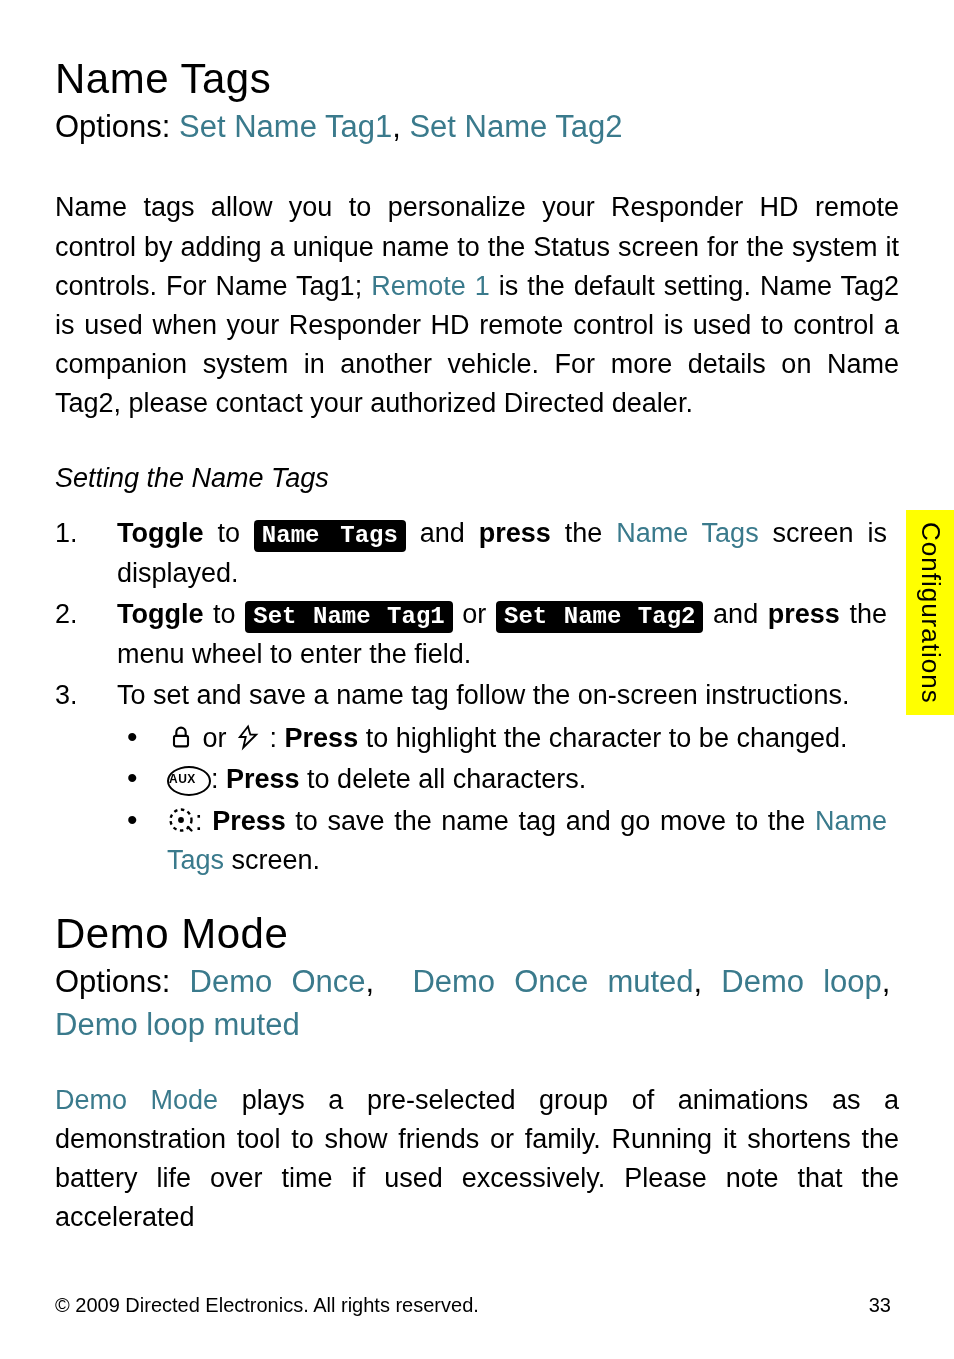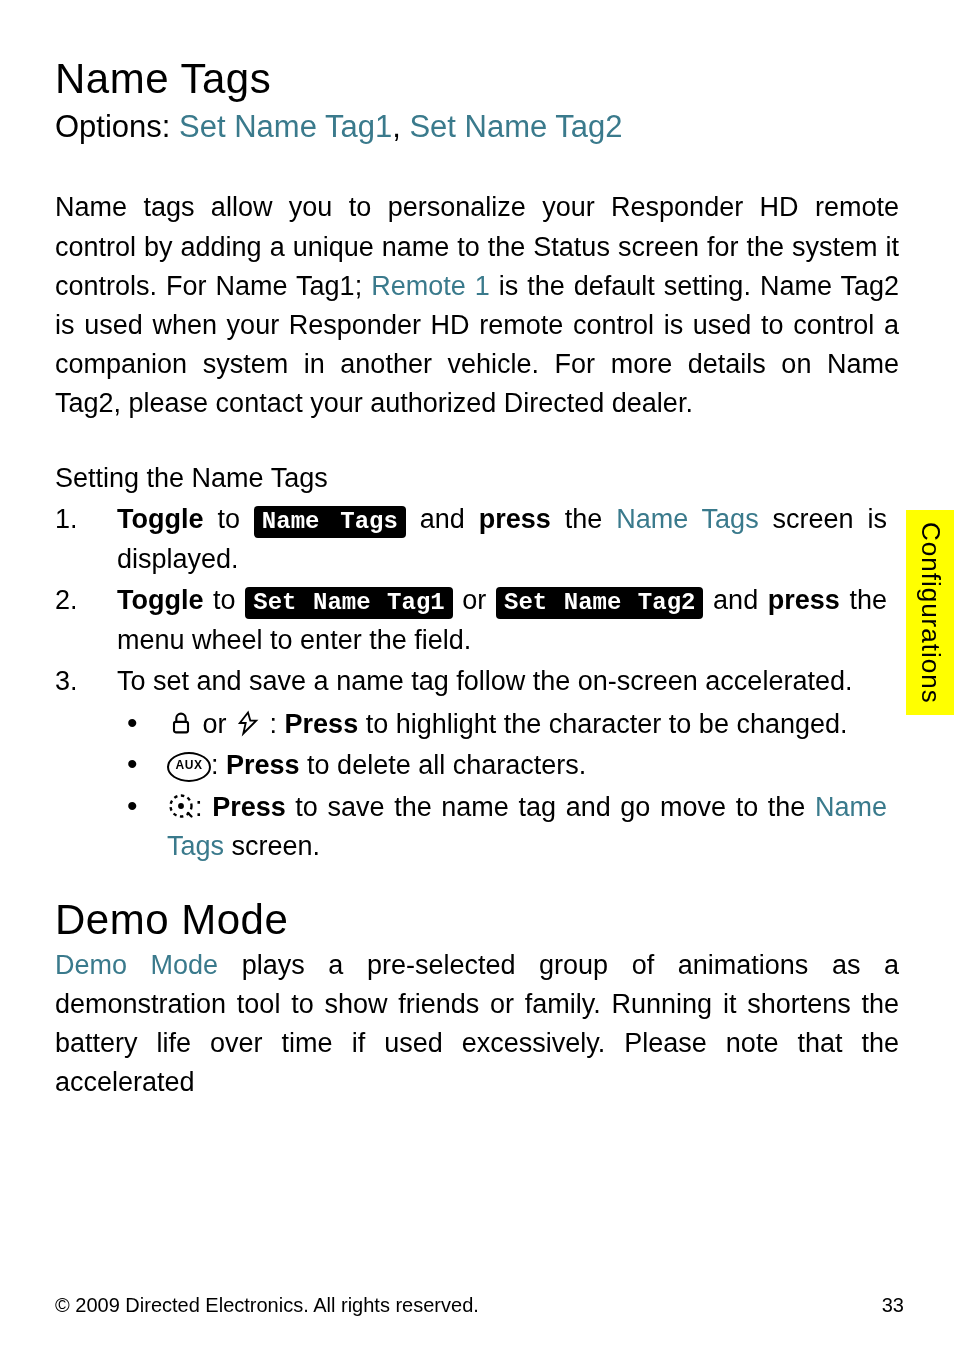--- a/index.html
+++ b/index.html
@@ -58,21 +58,22 @@
   .body-para {
     font-size: 27px;
     font-weight: 400;
     line-height: 1.45;
     text-align: justify;
     margin: 0 0 40px 0;
   }
   .sub-heading {
     font-size: 27px;
     font-weight: 400;
-    margin: 0 0 6px 0;
+    margin: 0 0 20px 0;
+    font-style: italic;
   }
   ol.steps {
     list-style: none;
     padding: 0;
     margin: 0 12px 30px 0;
     counter-reset: step;
   }
   ol.steps > li {
     counter-increment: step;
     position: relative;
@@ -119,21 +120,21 @@
     border-radius: 4px;
     font-family: "Andale Mono", "Courier New", monospace;
     font-size: 24px;
     font-weight: 600;
     white-space: nowrap;
   }
   .footer {
     position: absolute;
     bottom: 42px;
     left: 55px;
-    right: 50px;
+    right: 63px;
     display: flex;
     justify-content: space-between;
     align-items: flex-end;
     font-size: 20px;
     font-weight: 300;
   }
   .footer .page-num { font-size: 20px; }
   .icon {
     display: inline-block;
     vertical-align: -4px;
@@ -142,21 +143,21 @@
   }
   .aux-oval {
     display: inline-block;
     vertical-align: middle;
     border: 2px solid #000;
     border-radius: 50%;
     width: 40px;
     height: 26px;
     font-size: 12px;
     font-weight: 700;
-    text-align: center;
+    text-align: left;
     line-height: 22px;
     font-family: Arial, sans-serif;
     letter-spacing: 0.5px;
   }
 </style>
 </head>
 <body>
 
 <div class="page">
 
@@ -176,21 +177,21 @@
   <div class="sub-heading">Setting the Name Tags</div>
 
   <ol class="steps">
     <li>
       <span class="bold">Toggle</span><span> to </span><span class="inv">Name Tags</span><span> and </span><span class="bold">press</span><span> the </span><span class="link">Name Tags</span><span> screen is displayed.</span>
     </li>
     <li>
       <span class="bold">Toggle</span><span> to </span><span class="inv">Set Name Tag1</span><span> or </span><span class="inv">Set Name Tag2</span><span> and </span><span class="bold">press</span><span> the menu wheel to enter the field.</span>
     </li>
     <li>
-      <span>To set and save a name tag follow the on-screen accelerated.</span>
+      <span>To set and save a name tag follow the on-screen instructions.</span>
       <ul class="sub">
         <li>
           <svg class="icon" viewBox="0 0 24 24" fill="none" stroke="#000" stroke-width="1.8">
             <rect x="6" y="11" width="12" height="9" rx="1.5"></rect>
             <path d="M8 11 V8 a4 4 0 0 1 8 0 v3"></path>
           </svg>
           <span>or</span>
           <svg class="icon" viewBox="0 0 24 24" fill="none" stroke="#000" stroke-width="1.6">
             <path d="M12 3 L5 12 h5 l-2 9 L19 10 h-5 z"></path>
           </svg>
@@ -204,20 +205,23 @@
             <circle cx="12" cy="12" r="9" stroke-dasharray="3 3"></circle>
             <circle cx="12" cy="12" r="2.5" fill="#000" stroke="none"></circle>
             <path d="M18 18 l3 3" stroke-linecap="round"></path>
           </svg><span>: </span><span class="bold">Press</span><span> to save the name tag and go move to the </span><span class="link">Name Tags</span><span> screen.</span>
         </li>
       </ul>
     </li>
   </ol>
 
   <h2 class="section">Demo Mode</h2>
+  <p class="options-line" style="margin-bottom:34px; text-align:justify;">
+    <span>Options: </span><span class="link">Demo Once</span>,&nbsp; <span class="link">Demo Once muted</span>, <span class="link">Demo loop</span>,&nbsp; <span class="link">Demo loop muted</span>
+  </p>
 
   <p class="body-para" style="margin-bottom:16px;">
     <span class="link">Demo Mode</span><span> plays a pre-selected group of animations as a demonstration tool to show friends or family. Running it shortens the battery life over time if used excessively. Please note that the accelerated</span>
   </p>
 
   <div class="footer">
     <span>© 2009 Directed Electronics. All rights reserved.</span>
     <span class="page-num">33</span>
   </div>
 

